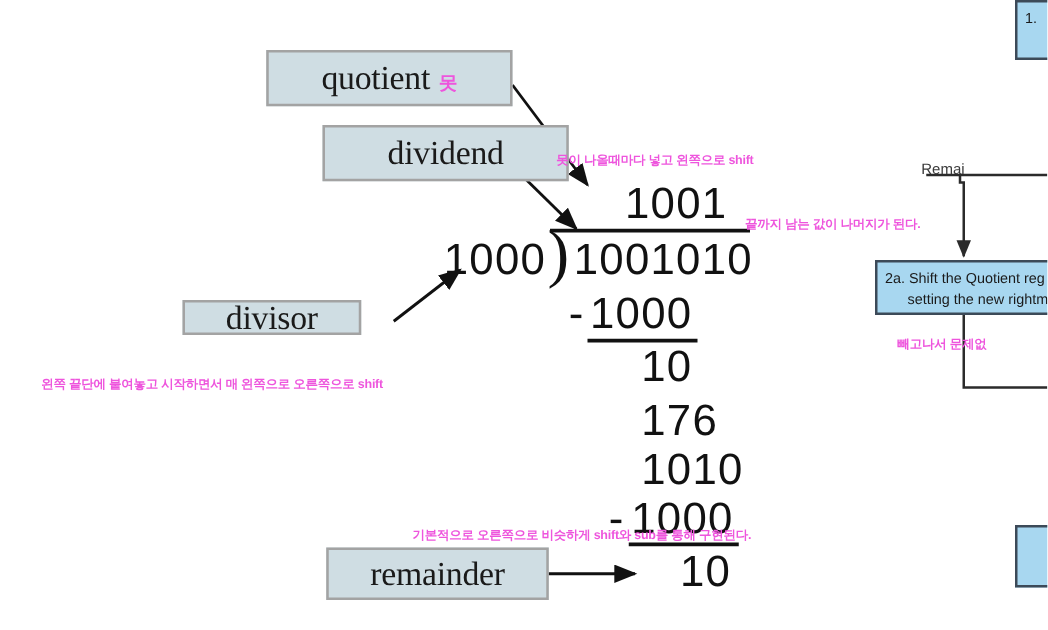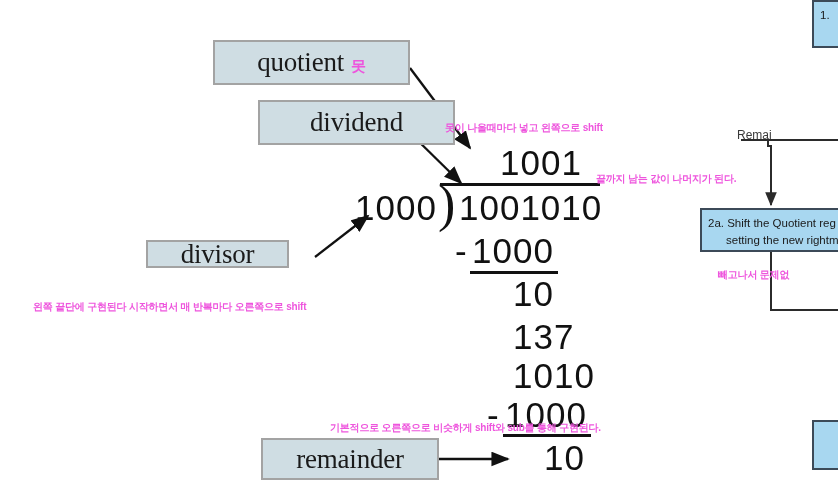--- a/index.html
+++ b/index.html
@@ -167,35 +167,35 @@
   <div class="divbracket" style="left:438px; top:178px;">)</div>
 
   <div class="digits" style="left:459px; top:190px;">1001010</div>
 
   <div class="digits" style="left:455px; top:233px;">-</div>
   <div class="digits" style="left:472px; top:233px;">1000</div>
   <div class="rule" style="left:470px; top:271px; width:88px;"></div>
 
   <div class="digits" style="left:513px; top:276px;">10</div>
 
-  <div class="digits" style="left:513px; top:319px;">137</div>
+  <div class="digits" style="left:513px; top:319px;">176</div>
 
   <div class="digits" style="left:513px; top:358px;">1010</div>
 
   <div class="digits" style="left:487px; top:397px;">-</div>
   <div class="digits" style="left:505px; top:397px;">1000</div>
   <div class="rule" style="left:503px; top:434px; width:88px;"></div>
 
   <div class="digits" style="left:544px; top:440px;">10</div>
 
   <div class="anno" style="left:445px; top:121px;">못이 나올때마다 넣고 왼쪽으로 shift</div>
 
   <div class="anno" style="left:596px; top:172px;">끝까지 남는 값이 나머지가 된다.</div>
 
-  <div class="anno" style="left:33px; top:300px;">왼쪽 끝단에 구현된다 시작하면서 매 반복마다 오른쪽으로 shift</div>
+  <div class="anno" style="left:33px; top:300px;">왼쪽 끝단에 붙여놓고 시작하면서 매 왼쪽으로 오른쪽으로 shift</div>
 
   <div class="anno" style="left:330px; top:421px;">기본적으로 오른쪽으로 비슷하게 shift와 sub를 통해 구현된다.</div>
 
   <div class="anno" style="left:718px; top:268px;">빼고나서 문제없</div>
 
   <div class="flow-box" style="left:812px; top:0px; width:56px; height:48px;">
     <span>1.</span>
   </div>
 
   <div class="flow-label" style="left:737px; top:128px;">Remai</div>

